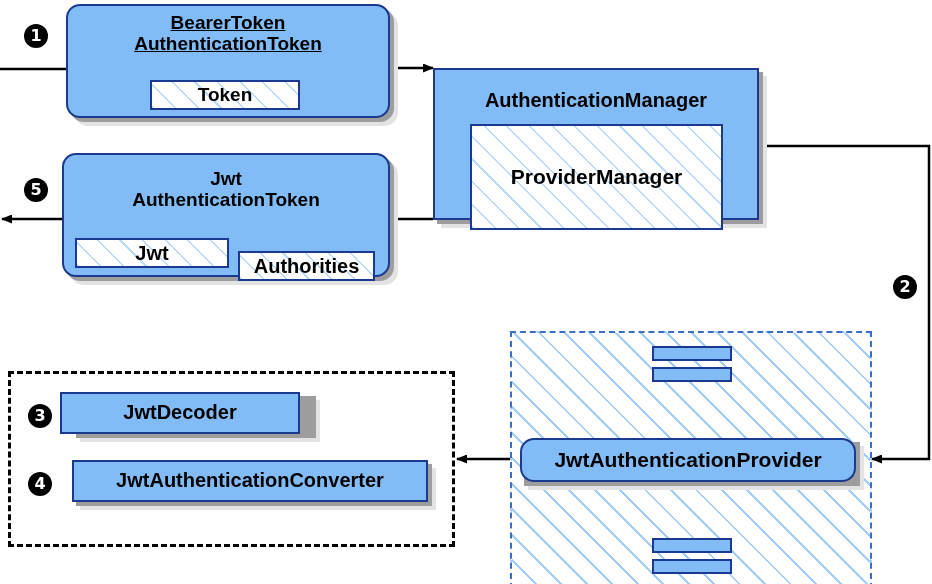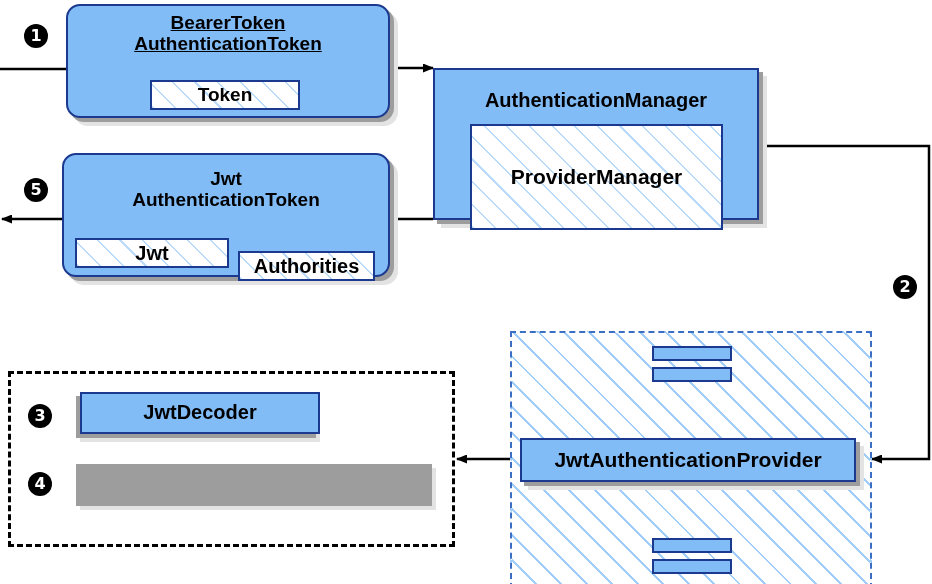--- a/index.html
+++ b/index.html
@@ -192,21 +192,21 @@
   <div class="mini-bar" style="left:652px; top:346px; width:80px; height:15px;"></div>
   <div class="mini-bar" style="left:652px; top:367px; width:80px; height:15px;"></div>
 
   <div class="mini-bar" style="left:652px; top:538px; width:80px; height:15px;"></div>
   <div class="mini-bar" style="left:652px; top:559px; width:80px; height:15px;"></div>
 
   <div class="shadow2" style="left:520px; top:438px; width:336px; height:44px;">
     <div class="sh-a"></div>
       <div class="sh-b"></div>
   </div>
-  <div class="node" style="left:520px; top:438px; width:336px; height:44px; font-size:21px;">
+  <div class="node" style="left:520px; top:438px; width:336px; height:44px; font-size:21px;border-radius:14px;">
     <span>JwtAuthenticationProvider</span>
   </div>
 
   <div class="shadow2 rounded" style="left:66px; top:4px; width:324px; height:114px;">
     <div class="sh-a"></div>
       <div class="sh-b"></div>
   </div>
   <div class="node rounded" style="left:66px; top:4px; width:324px; height:114px; flex-direction:column;
               justify-content:flex-start; padding-top:7px; font-size:19px;text-decoration:underline;">
     <div>BearerToken</div>
@@ -243,27 +243,30 @@
   <div class="hatch-box" style="left:470px; top:124px; width:253px; height:106px; font-size:21px;">
     <span>ProviderManager</span>
   </div>
 
   <div class="dashed-black" style="left:8px; top:371px; width:447px; height:176px;"></div>
 
   <div class="shadow2" style="left:72px; top:392px; width:240px; height:42px;">
     <div class="sh-a"></div>
       <div class="sh-b"></div>
   </div>
-  <div class="node" style="left:80px; top:392px; width:240px; height:42px; font-size:20px;">
+  <div class="node" style="left:60px; top:392px; width:240px; height:42px; font-size:20px;">
     <span>JwtDecoder</span>
   </div>
 
   <div class="shadow2" style="left:72px; top:460px; width:356px; height:42px;">
     <div class="sh-a"></div>
       <div class="sh-b"></div>
+  </div>
+  <div class="node" style="left:72px; top:460px; width:356px; height:42px; font-size:20px;">
+    <span>JwtAuthenticationConverter</span>
   </div>
 
   <div class="badge" style="left:24px; top:24px;">
     <span>1</span>
   </div>
   <div class="badge" style="left:24px; top:178px;">
     <span>5</span>
   </div>
   <div class="badge" style="left:893px; top:275px;">
     <span>2</span>

